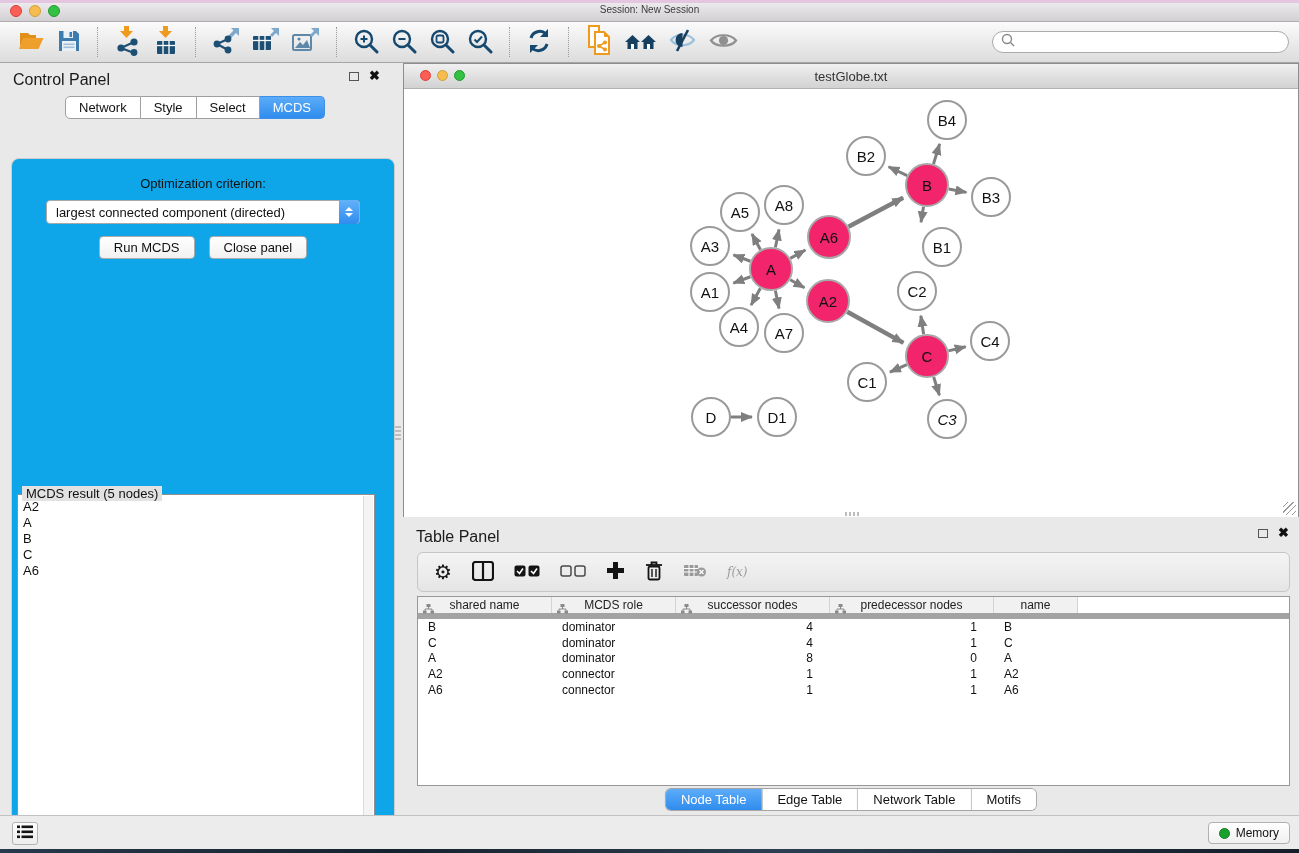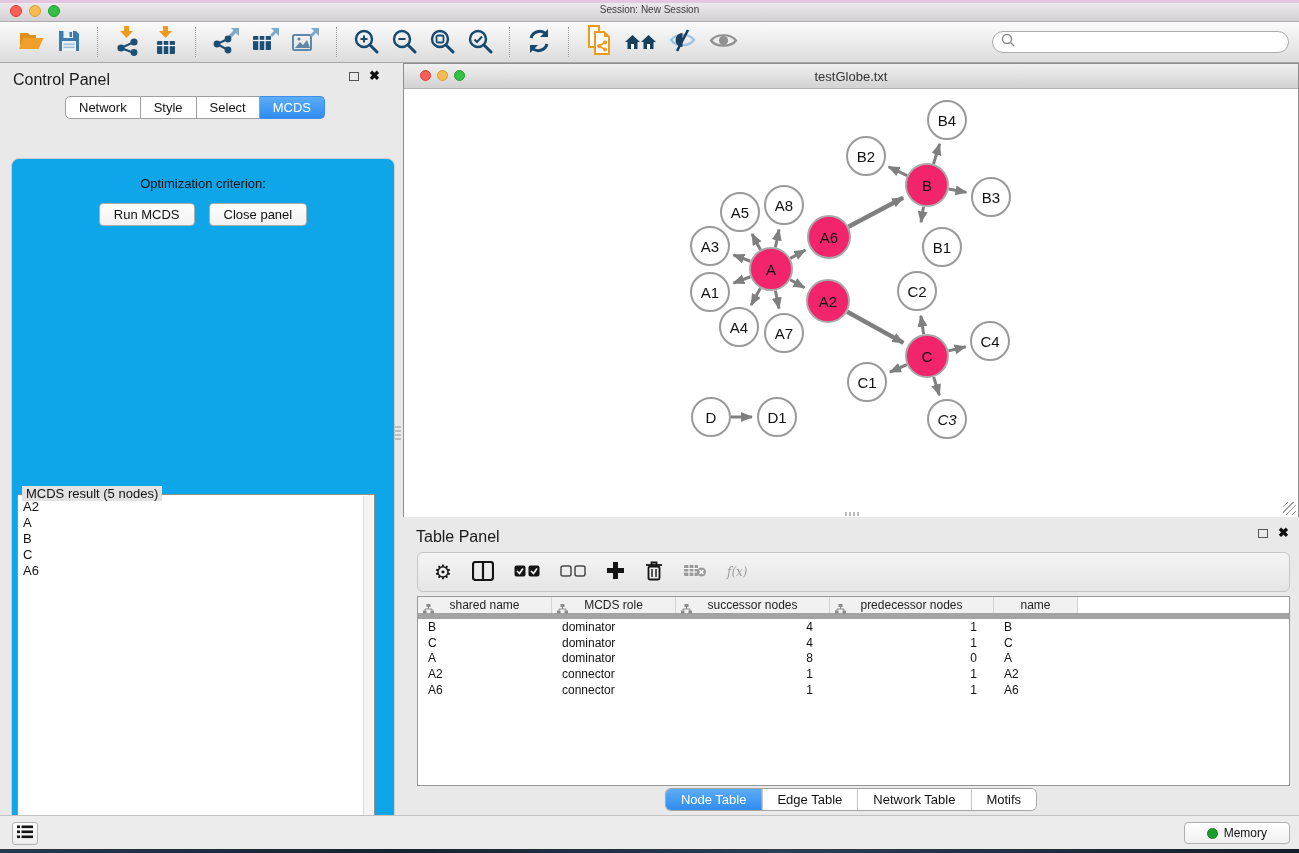--- a/index.html
+++ b/index.html
@@ -112,21 +112,21 @@
   .tabgroup .tab:first-child { border-left:none; }
 
   
   .statusbar { position:absolute; left:0; top:815px; width:1299px; height:34px;
     background:#ececec; border-top:1px solid #c2c2c2; }
   .list-btn { position:absolute; left:12px; top:6px; width:26px; height:23px;
     background:linear-gradient(#fdfdfd,#ededed); border:1px solid #b3b3b3; border-radius:3px;
     display:flex; align-items:center; justify-content:center; }
   .memory-btn { position:absolute; right:9px; top:6px; height:22px;
     background:linear-gradient(#ffffff,#f0f0f0); border:1px solid #b0b0b0; border-radius:4px;
-    display:flex; align-items:center; gap:6px; padding:0 22px; font-size:12px; color:#111; }
+    display:flex; align-items:center; gap:6px; padding:0 10px; font-size:12px; color:#111; }
   .mem-dot { width:11px; height:11px; border-radius:50%; background:#18a02b; border:1px solid #128220; }
   .wallpaper { position:absolute; left:0; bottom:0; width:1299px; height:4px;
     background:linear-gradient(90deg,#27394b,#16222e 30%,#2c3e50 60%,#141d28); }
 </style>
 </head>
 <body>
 
 <div class="screen">
 
   <div class="titlebar">
@@ -307,20 +307,27 @@
       </span>
     </div>
     <div class="ctab-row" id="control-tabs">
         <div class="tab">Network</div>
         <div class="tab">Style</div>
         <div class="tab">Select</div>
         <div class="tab active">MCDS</div>
       </div>
     <div class="cp-content">
       <div class="opt-label">Optimization criterion:</div>
+      <div class="selectbox">
+        <span>largest connected component (directed)</span>
+        <span class="stepper">
+            <span class="up"></span>
+            <span class="dn"></span>
+          </span>
+      </div>
       <div class="btn-row">
         <button class="pbtn">Run MCDS</button>
         <button class="pbtn">Close panel</button>
       </div>
       <div class="mcds-fieldset">
         <span class="mcds-legend">MCDS result (5 nodes)</span>
         <div class="mcds-list" id="mcds-list">
             <div class="list-item">A2</div>
             <div class="list-item">A</div>
             <div class="list-item">B</div>

